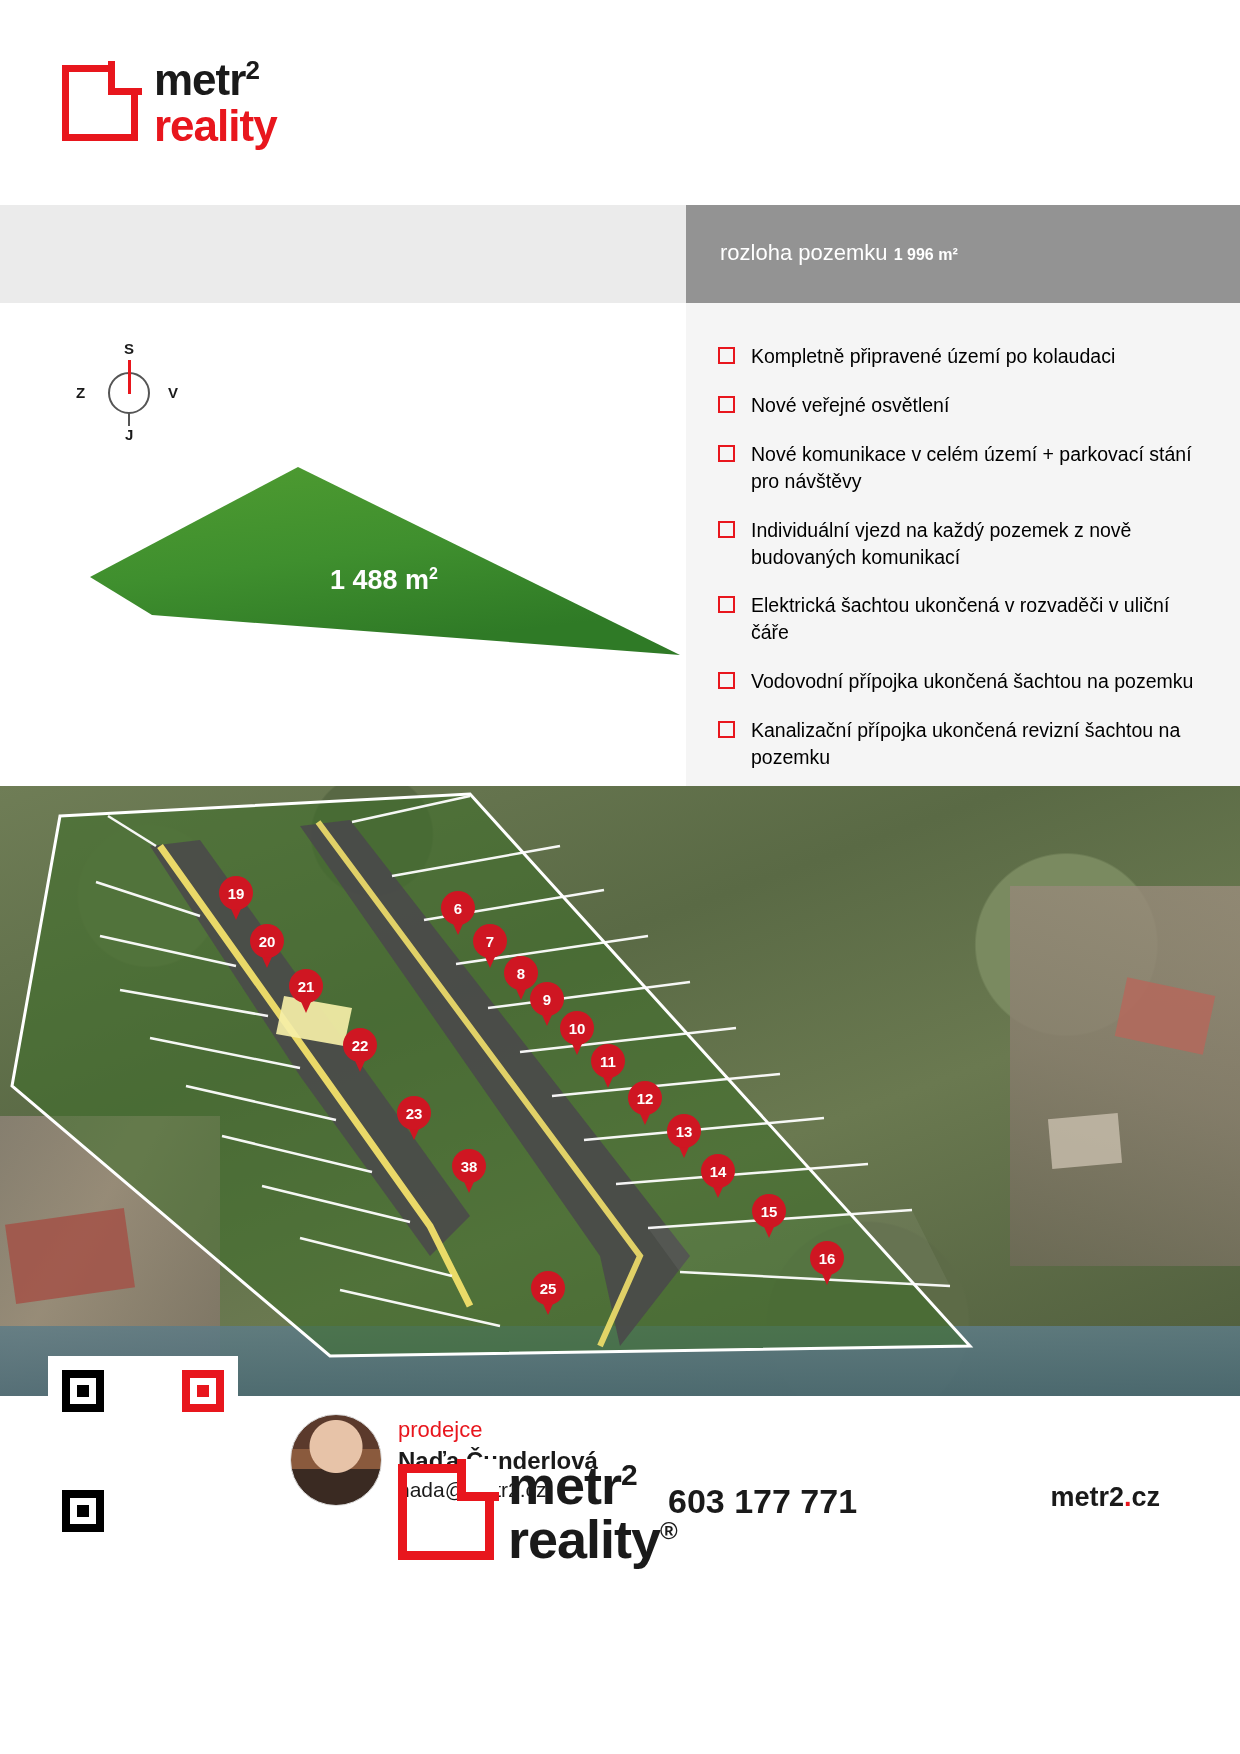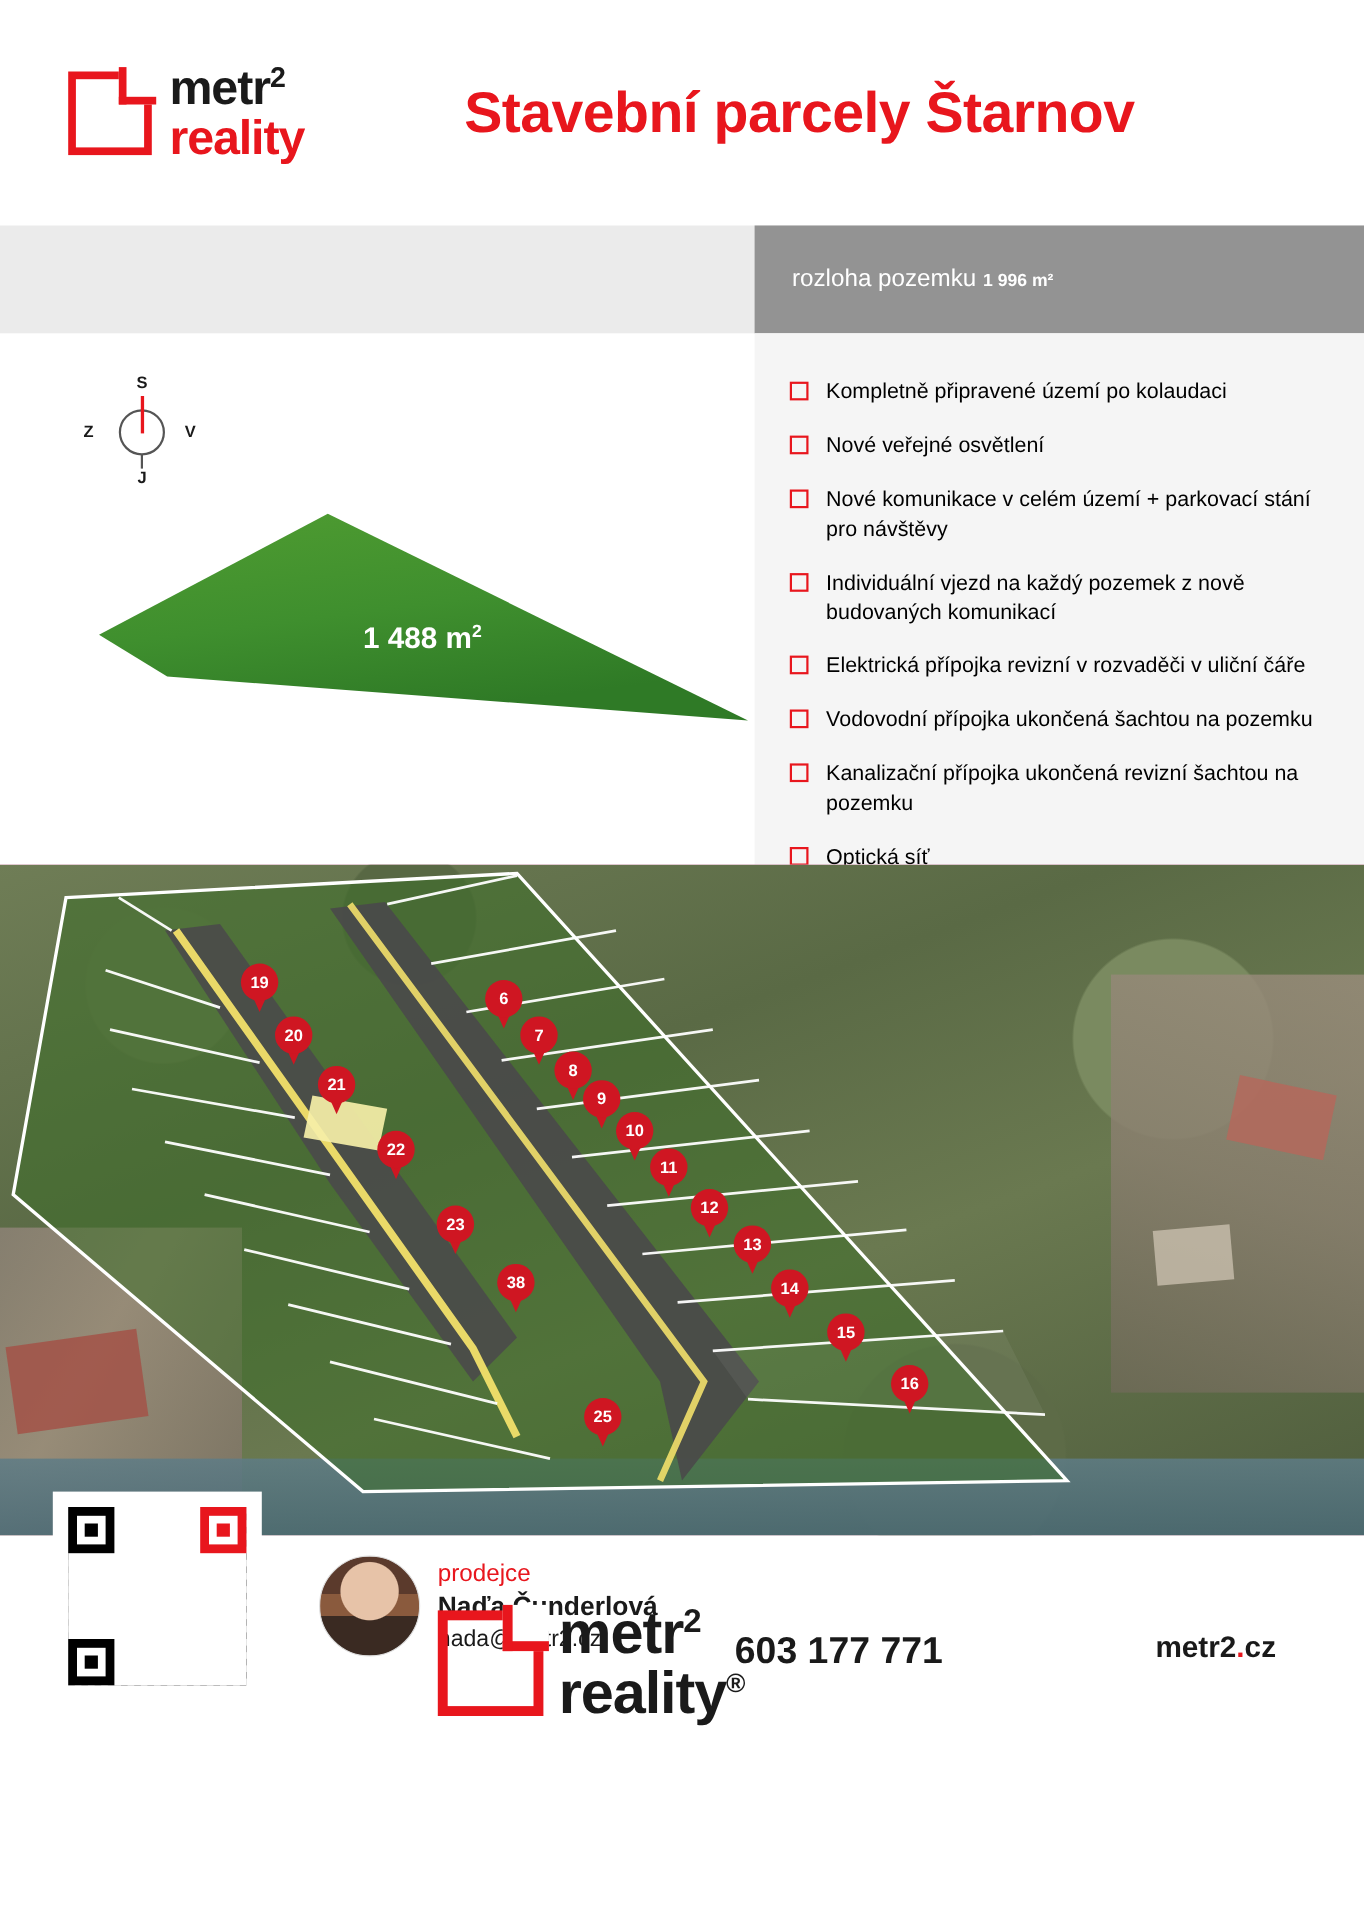--- a/index.html
+++ b/index.html
@@ -196,21 +196,21 @@
   }
   .parcel-area-label sup { font-size: 16px; vertical-align: super; }
 
   
   .aerial {
     position: absolute;
     top: 786px; left: 0;
     width: 1240px;
     height: 610px;
     overflow: hidden;
-    background: #f9a8d4;
+    background: #0f766e;
   }
   .aerial .bg {
     position: absolute; inset: 0;
     background:
       radial-gradient(circle at 12% 18%, #6c7a52 0 70px, transparent 72px),
       radial-gradient(circle at 30% 8%, #586844 0 60px, transparent 62px),
       radial-gradient(circle at 86% 26%, #7a8a60 0 90px, transparent 92px),
       radial-gradient(circle at 70% 88%, #5d6b47 0 100px, transparent 102px),
       linear-gradient(160deg, #6f7d56 0%, #5a6a45 35%, #6a7950 60%, #4e5c3c 100%);
   }
@@ -368,21 +368,20 @@
     <div class="logo">
       <div class="logo-mark">
         <div class="outer"></div>
           <div class="notch"></div>
       </div>
       <div class="logo-text">
         <div class="l1"><span>metr</span><sup>2</sup></div>
         <div class="l2">reality</div>
       </div>
     </div>
-    <div class="header-title">Stavební parcely Štarnov</div>
   </div>
 
   <div class="band"></div>
   <div class="band-right"></div>
   <div class="area-line">
     <span>rozloha pozemku</span>
     <span class="val">1 996 m²</span>
   </div>
 
   <div class="compass">
@@ -424,21 +423,21 @@
     <div class="feature">
       <div class="box"></div>
       <div class="txt">Nové komunikace v celém území + parkovací stání pro návštěvy</div>
     </div>
     <div class="feature">
       <div class="box"></div>
       <div class="txt">Individuální vjezd na každý pozemek z nově budovaných komunikací</div>
     </div>
     <div class="feature">
       <div class="box"></div>
-      <div class="txt">Elektrická přípojka revizní v rozvaděči v uliční čáře</div>
+      <div class="txt">Elektrická šachtou ukončená v rozvaděči v uliční čáře</div>
     </div>
     <div class="feature">
       <div class="box"></div>
       <div class="txt">Vodovodní přípojka ukončená šachtou na pozemku</div>
     </div>
     <div class="feature">
       <div class="box"></div>
       <div class="txt">Kanalizační přípojka ukončená revizní šachtou na pozemku</div>
     </div>
     <div class="feature">

